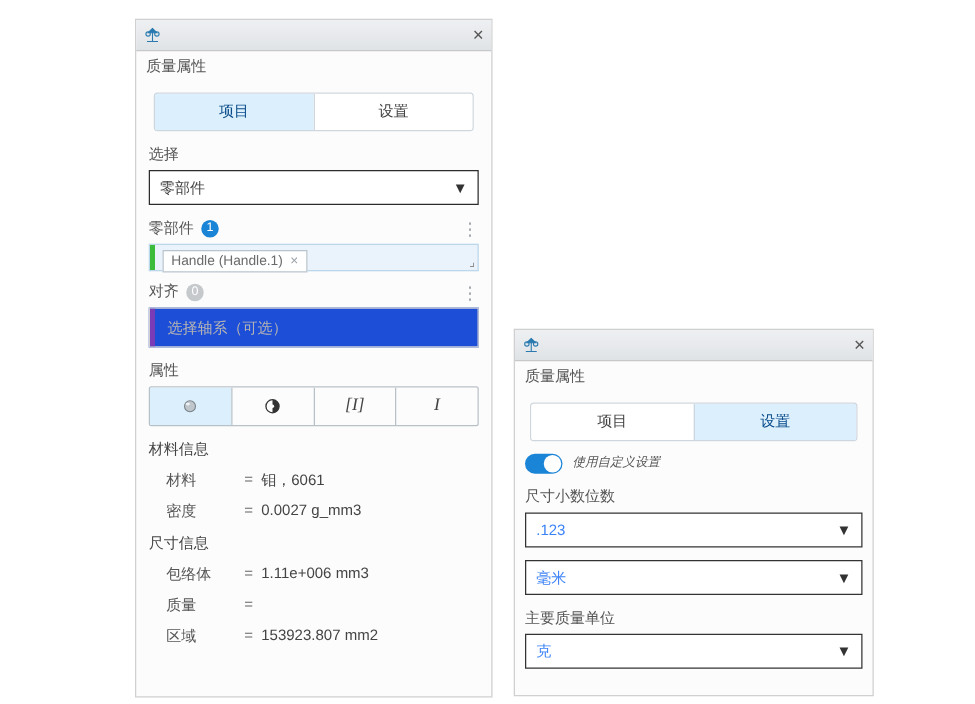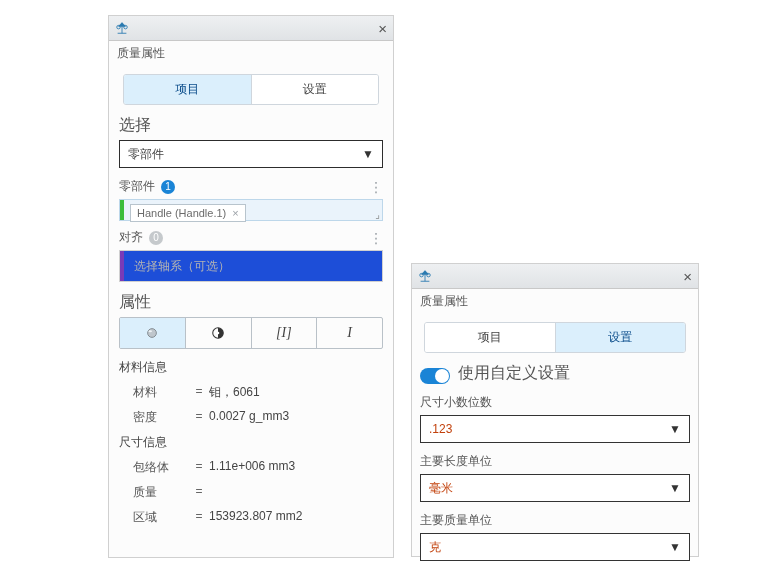--- a/index.html
+++ b/index.html
@@ -10,21 +10,21 @@
   .titlebar { height: 25px; background: linear-gradient(#eef0f2,#e0e3e6); border-bottom: 1px solid #c8c8c8; display:flex; align-items:center; padding:0 6px 0 4px; }
   .titlebar .icon-slot { width: 18px; height: 18px; display:flex; align-items:center; justify-content:center; }
   .titlebar .spacer { flex:1; }
   .close-x { font-size: 15px; color:#555; cursor:pointer; }
   .subtitle { font-size: 12px; color:#555; padding:4px 8px; }
   .content { padding: 0 10px; }
   .tabset { display:flex; gap:0; border:1px solid #cfd6dd; border-radius:3px; overflow:hidden; margin:8px 4px 10px; }
   .tab-btn { flex:1; text-align:center; font-size:12px; color:#444; padding:6px 0; background:#fff; cursor:pointer; }
   .tab-btn.active { background:#dbeffc; color:#0a4c8a; font-weight:500; }
   .tab-btn + .tab-btn { border-left:1px solid #cfd6dd; }
-  .field-label { font-size:16px; color:#555; margin:4px 0 4px; }
+  .field-label { font-size:12px; color:#555; margin:4px 0 4px; }
   .select-box { height:28px; border:1px solid #2c2c2c; display:flex; align-items:center; padding:0 8px; background:#fff; cursor:pointer; margin-bottom:10px; }
   .select-box .sel-text { flex:1; font-size:12px; color:#444; }
   .select-box .chev { font-size:12px; color:#333; }
   .row-head { display:flex; align-items:center; margin:4px 0 4px; }
   .row-head .label { font-size:12px; color:#555; }
   .row-head .badge { background:#1a84d6; color:#fff; border-radius:50%; width:14px; height:14px; font-size:10px; display:inline-flex; align-items:center; justify-content:center; margin-left:6px; }
   .row-head .badge.grey { background:#c5c9cc; color:#fff; }
   .row-head .spacer { flex:1; }
   .row-head .kebab { color:#9aa0a6; font-size:14px; cursor:pointer; letter-spacing:0; line-height:1; }
   .chipbox { border:1px solid #bdd7ea; background:#eaf3fb; height:22px; position:relative; padding:4px 6px; margin-bottom:8px; display:flex; align-items:flex-start; }
@@ -38,26 +38,26 @@
   .toolbar { display:flex; border:1px solid #b9c1c8; border-radius:2px; overflow:hidden; margin:4px 0 10px; }
   .tool-btn { flex:1; height:30px; display:flex; align-items:center; justify-content:center; cursor:pointer; font-size:14px; color:#444; }
   .tool-btn.active { background:#dbeffc; }
   .tool-btn + .tool-btn { border-left:1px solid #b9c1c8; }
   .section-title { font-size:12px; color:#444; margin:6px 0; }
   .kv-row { display:flex; font-size:12px; color:#444; margin:8px 0 8px 14px; }
   .kv-row .k { width:56px; color:#555; }
   .kv-row .eq { width:20px; text-align:center; color:#666; }
   .kv-row .v { flex:1; color:#444; }
   
-  .toggle-row { display:flex; align-items:flex-end; margin:8px 8px 10px; font-size:16px; color:#555; }
+  .toggle-row { display:flex; align-items:flex-start; margin:8px 8px 10px; font-size:10px; color:#555;font-style:italic; }
   .toggle { width:30px; height:16px; border-radius:10px; background:#1a84d6; position:relative; margin-right:8px; }
   .toggle .knob { position:absolute; right:1px; top:1px; width:14px; height:14px; border-radius:50%; background:#fff; }
   .r-field-label { font-size:12px; color:#555; margin:6px 8px 4px; }
   .r-select { margin:0 8px 10px; height:28px; border:1px solid #333; display:flex; align-items:center; padding:0 8px; background:#fff; cursor:pointer; }
-  .r-select .sel-text { flex:1; font-size:12px; color:#c2410c; }
+  .r-select .sel-text { flex:1; font-size:12px; color:#3b82f6; }
   .r-select .chev { font-size:12px; color:#333; }
   svg.ib { width:14px; height:14px; }
 </style>
 </head>
 <body>
 
 <div class="panel panel-left">
   <div class="titlebar">
     <span class="icon-slot">
       <svg class="ib" viewBox="0 0 16 16">
@@ -186,21 +186,20 @@
       </span>
     <span>使用自定义设置</span>
   </div>
 
   <div class="r-field-label">尺寸小数位数</div>
   <div class="r-select">
     <span class="sel-text">.123</span>
     <span class="chev">▼</span>
   </div>
 
-  <div class="r-field-label">主要长度单位</div>
   <div class="r-select">
     <span class="sel-text">毫米</span>
     <span class="chev">▼</span>
   </div>
 
   <div class="r-field-label">主要质量单位</div>
   <div class="r-select">
     <span class="sel-text">克</span>
     <span class="chev">▼</span>
   </div>

